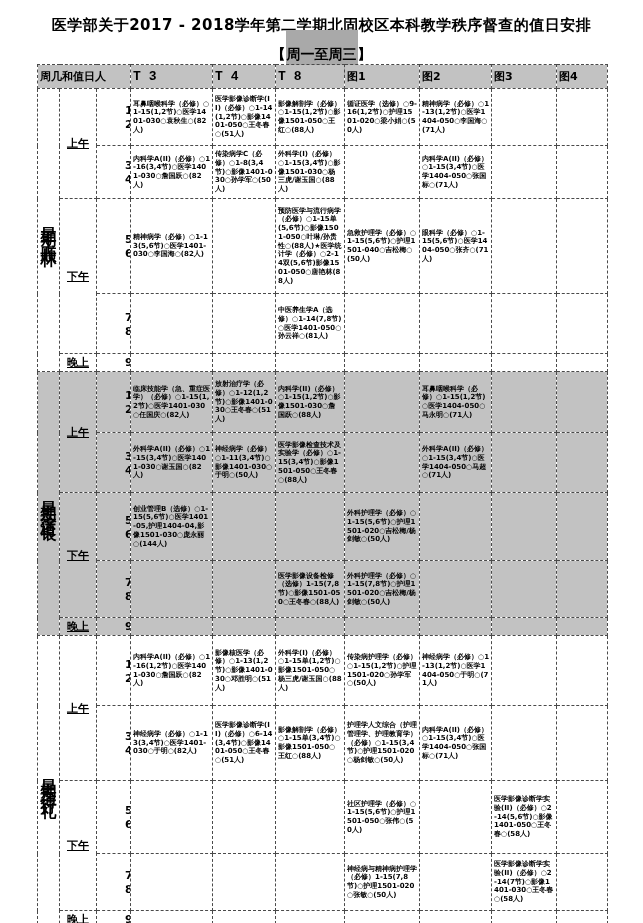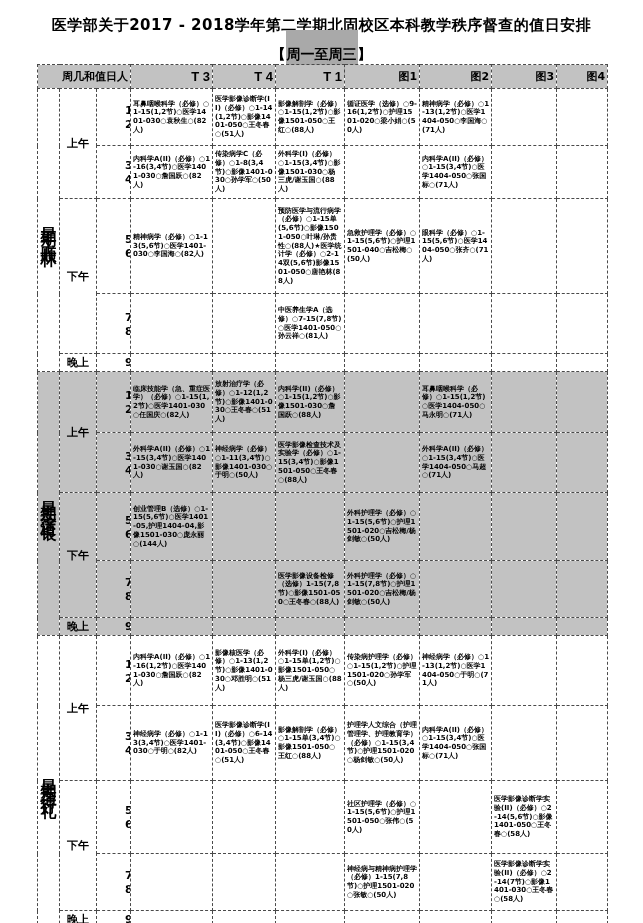--- a/index.html
+++ b/index.html
@@ -11,29 +11,29 @@
 
   .doc-subtitle { position:absolute; top:46px; left:0; width:643px;
                   text-align:center; font-size:14px; font-weight:bold; }
   .doc-subtitle .hl { background:#a9a9a9; padding:16px 1px; }
 
   table.sched { position:absolute; left:37px; top:64px; width:570px;
                 border-collapse:collapse; table-layout:fixed; }
   .sched th, .sched td { border:1px dashed #4a4a4a; padding:1px 2px;
                          vertical-align:middle; overflow:hidden; }
   .sched th { background:#c2c2c2; font-size:11px; font-weight:bold; height:21px;
-              text-align:right; }
-  .sched th.t-col { font-family:Liberation Sans, sans-serif; font-size:13px; }
+              text-align:left; }
+  .sched th.t-col { font-family:Liberation Mono, monospace; font-size:13px; }
 
   td.day-cell { text-align:center; vertical-align:middle; background:#fff; }
   td.day-cell .vert { writing-mode:vertical-rl; text-orientation:upright;
                       font-size:16px; font-weight:bold; letter-spacing:5px;
                       display:inline-block; line-height:1; }
 
-  td.period-cell { font-size:11px; font-weight:bold; text-align:center; }
+  td.period-cell { font-size:11px; font-weight:bold; text-align:center;text-decoration:underline; }
   td.slot-cell   { font-size:11px; font-weight:bold; text-align:center; letter-spacing:1px;padding-left:28px; }
   td.course-cell { font-size:7px; font-weight:bold; line-height:1.25;
                    text-align:left; word-break:break-all; }
 
   tr.shaded td { background:#c2c2c2; }
 </style>
 </head>
 <body>
 
 <div class="doc-title">医学部关于2017 - 2018学年第二学期北固校区本科教学秩序督查的值日安排</div>
@@ -51,21 +51,21 @@
       <col style="width: 75px;">
       <col style="width: 72px;">
       <col style="width: 65px;">
       <col style="width: 51px;">
     </colgroup>
     <thead>
       <tr>
         <th colspan="3">周几和值日人</th>
         <th class="t-col">T 3</th>
         <th class="t-col">T 4</th>
-        <th class="t-col">T 1</th>
+        <th class="t-col">T 8</th>
         <th>图1</th>
         <th>图2</th>
         <th>图3</th>
         <th>图4</th>
       </tr>
     </thead>
     <tbody>
       <tr style="height: 57px;">
         <td rowspan="5" class="day-cell"><span class="vert">星期一王顺林</span></td>
         <td rowspan="2" class="period-cell">上午</td>
@@ -96,21 +96,21 @@
         <td class="course-cell">预防医学与流行病学（必修）○1-15单(5,6节)○影像1501-050○叶琳/孙贵性○(88人)★医学统计学（必修）○2-14双(5,6节)影像1501-050○唐艳林(88人)</td>
         <td class="course-cell">急救护理学（必修）○1-15(5,6节)○护理1501-040○吉松梅○(50人)</td>
         <td class="course-cell">眼科学（必修）○1-15(5,6节)○医学1404-050○张齐○(71人)</td>
         <td class="course-cell"></td>
         <td class="course-cell"></td>
       </tr>
       <tr style="height: 60px;">
         <td class="slot-cell">7、8</td>
         <td class="course-cell"></td>
         <td class="course-cell"></td>
-        <td class="course-cell">中医养生学A（选修）○7-15(7,8节)○医学1401-050○孙云祥○(81人)</td>
+        <td class="course-cell">中医养生学A（选修）○1-14(7,8节)○医学1401-050○孙云祥○(81人)</td>
         <td class="course-cell"></td>
         <td class="course-cell"></td>
         <td class="course-cell"></td>
         <td class="course-cell"></td>
       </tr>
       <tr style="height: 14px;">
         <td rowspan="1" class="period-cell">晚上</td>
         <td class="slot-cell">9~11</td>
         <td class="course-cell"></td>
         <td class="course-cell"></td>

